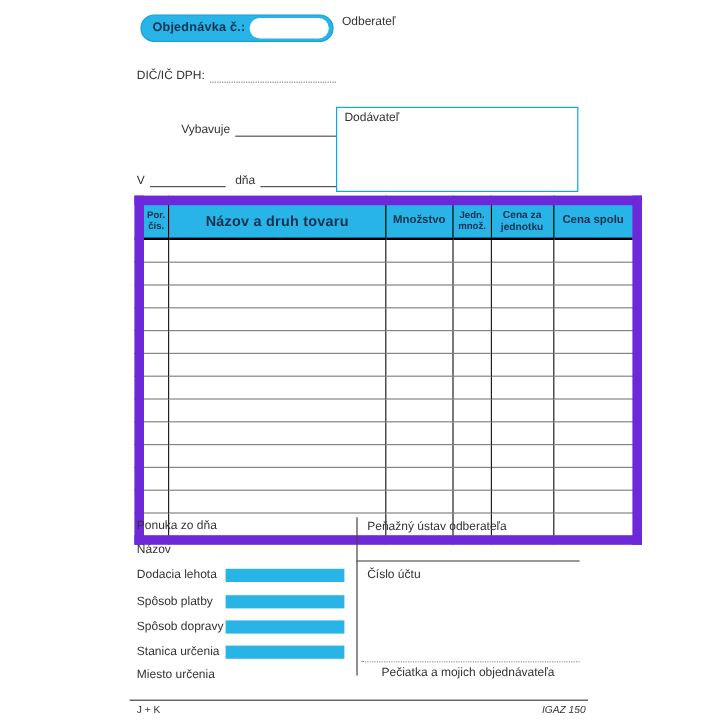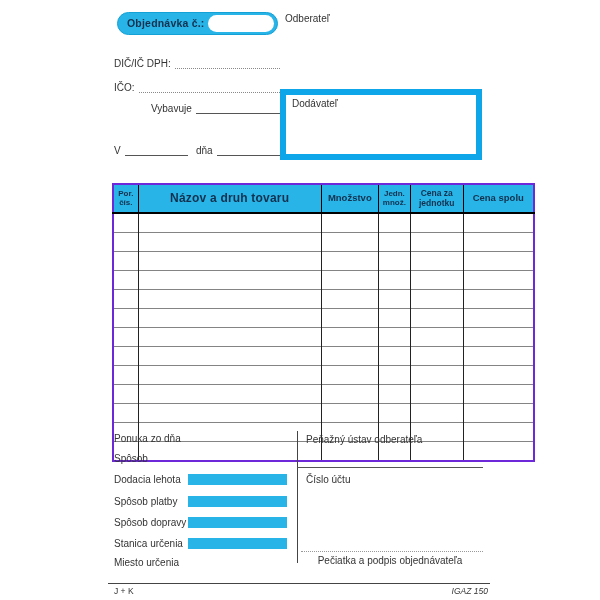--- a/index.html
+++ b/index.html
@@ -27,27 +27,27 @@
   .fill.solid{border-bottom:1px solid #555;}
   .mid-label{white-space:nowrap;margin-left:8px;}
   .dic-row{top:56px;}
   .ico-row{top:80px;}
   .vybavuje-row{top:101px;margin-left:37px;}
   .telfax-row{top:122px;}
   .vdna-row{top:143px;}
   
   .supplier-box{
     position:absolute;left:280px;top:89px;width:202px;height:71px;
-    border:6px solid #0ea5e9;box-sizing:border-box;background:#fff;
+    border:1px solid #0ea5e9;box-sizing:border-box;background:#fff;
   }
   .supplier-box span{display:block;padding:3px 0 0 6px;font-size:10px;color:#333;}
   
   .goods-table{
     position:absolute;left:112px;top:163px;width:423px;
-    border-collapse:collapse;table-layout:fixed;border:2px solid #6d28d9;margin-top:20px;
+    border-collapse:collapse;table-layout:fixed;border:8px solid #6d28d9;
   }
   .goods-table th{
     background:#29b4e8;color:#12314e;font-weight:bold;text-align:center;vertical-align:middle;
     border:1px solid #000;border-bottom:2px solid #000;white-space:pre-line;
     height:27px;padding:0;line-height:1.1;
   }
   .th-tiny{font-size:8px;}
   .th-name{font-size:12px;letter-spacing:.2px;}
   .th-med{font-size:9.5px;}
   .th-price{font-size:8.5px;}
@@ -79,24 +79,20 @@
 <div class="form-page">
 
   <div class="order-pill">
     <span class="pill-label">Objednávka č.:</span>
     <span class="pill-oval"></span>
   </div>
   <div class="customer-label">Odberateľ</div>
 
   <div class="field-row dic-row">
     <span class="f-label">DIČ/IČ DPH:</span>
-    <span class="fill dotted"></span>
-  </div>
-  <div class="field-row ico-row">
-    <span class="f-label">IČO:</span>
     <span class="fill dotted"></span>
   </div>
   <div class="field-row vybavuje-row">
     <span class="f-label">Vybavuje</span>
     <span class="fill solid"></span>
   </div>
   <div class="field-row vdna-row">
     <span class="f-label">V</span>
     <span class="fill solid"></span>
     <span class="mid-label">dňa</span>
@@ -231,35 +227,35 @@
           <td></td>
           <td></td>
           <td></td>
           <td></td>
           <td></td>
         </tr>
       </tbody>
   </table>
 
   <div class="fl-label" style="top:433px">Ponuka zo dňa</div>
-  <div class="fl-label" style="top:453px">Spôsob</div>
+  <div class="fl-label" style="top:453px">Názov</div>
   <div class="fl-label" style="top:474px">Dodacia lehota</div>
   <div class="cyan-bar" style="top:474px"></div>
   <div class="fl-label" style="top:496px">Spôsob platby</div>
   <div class="cyan-bar" style="top:496px"></div>
   <div class="fl-label" style="top:517px">Spôsob dopravy</div>
   <div class="cyan-bar" style="top:517px"></div>
   <div class="fl-label" style="top:538px">Stanica určenia</div>
   <div class="cyan-bar" style="top:538px"></div>
   <div class="fl-label" style="top:557px">Miesto určenia</div>
 
   <div class="v-divider"></div>
   <div class="fr-label" style="left:306px;top:434px">Peňažný ústav odberateľa</div>
   <div class="bank-line"></div>
   <div class="fr-label" style="left:306px;top:474px">Číslo účtu</div>
   <div class="sig-dotted"></div>
-  <div class="sig-label">Pečiatka a podpis objednávateľa</div>
+  <div class="sig-label">Pečiatka a mojich objednávateľa</div>
 
   <div class="bottom-rule"></div>
   <div class="print-left">J + K</div>
   <div class="print-right">IGAZ 150</div>
 
 </div>
 
 </body></html>

